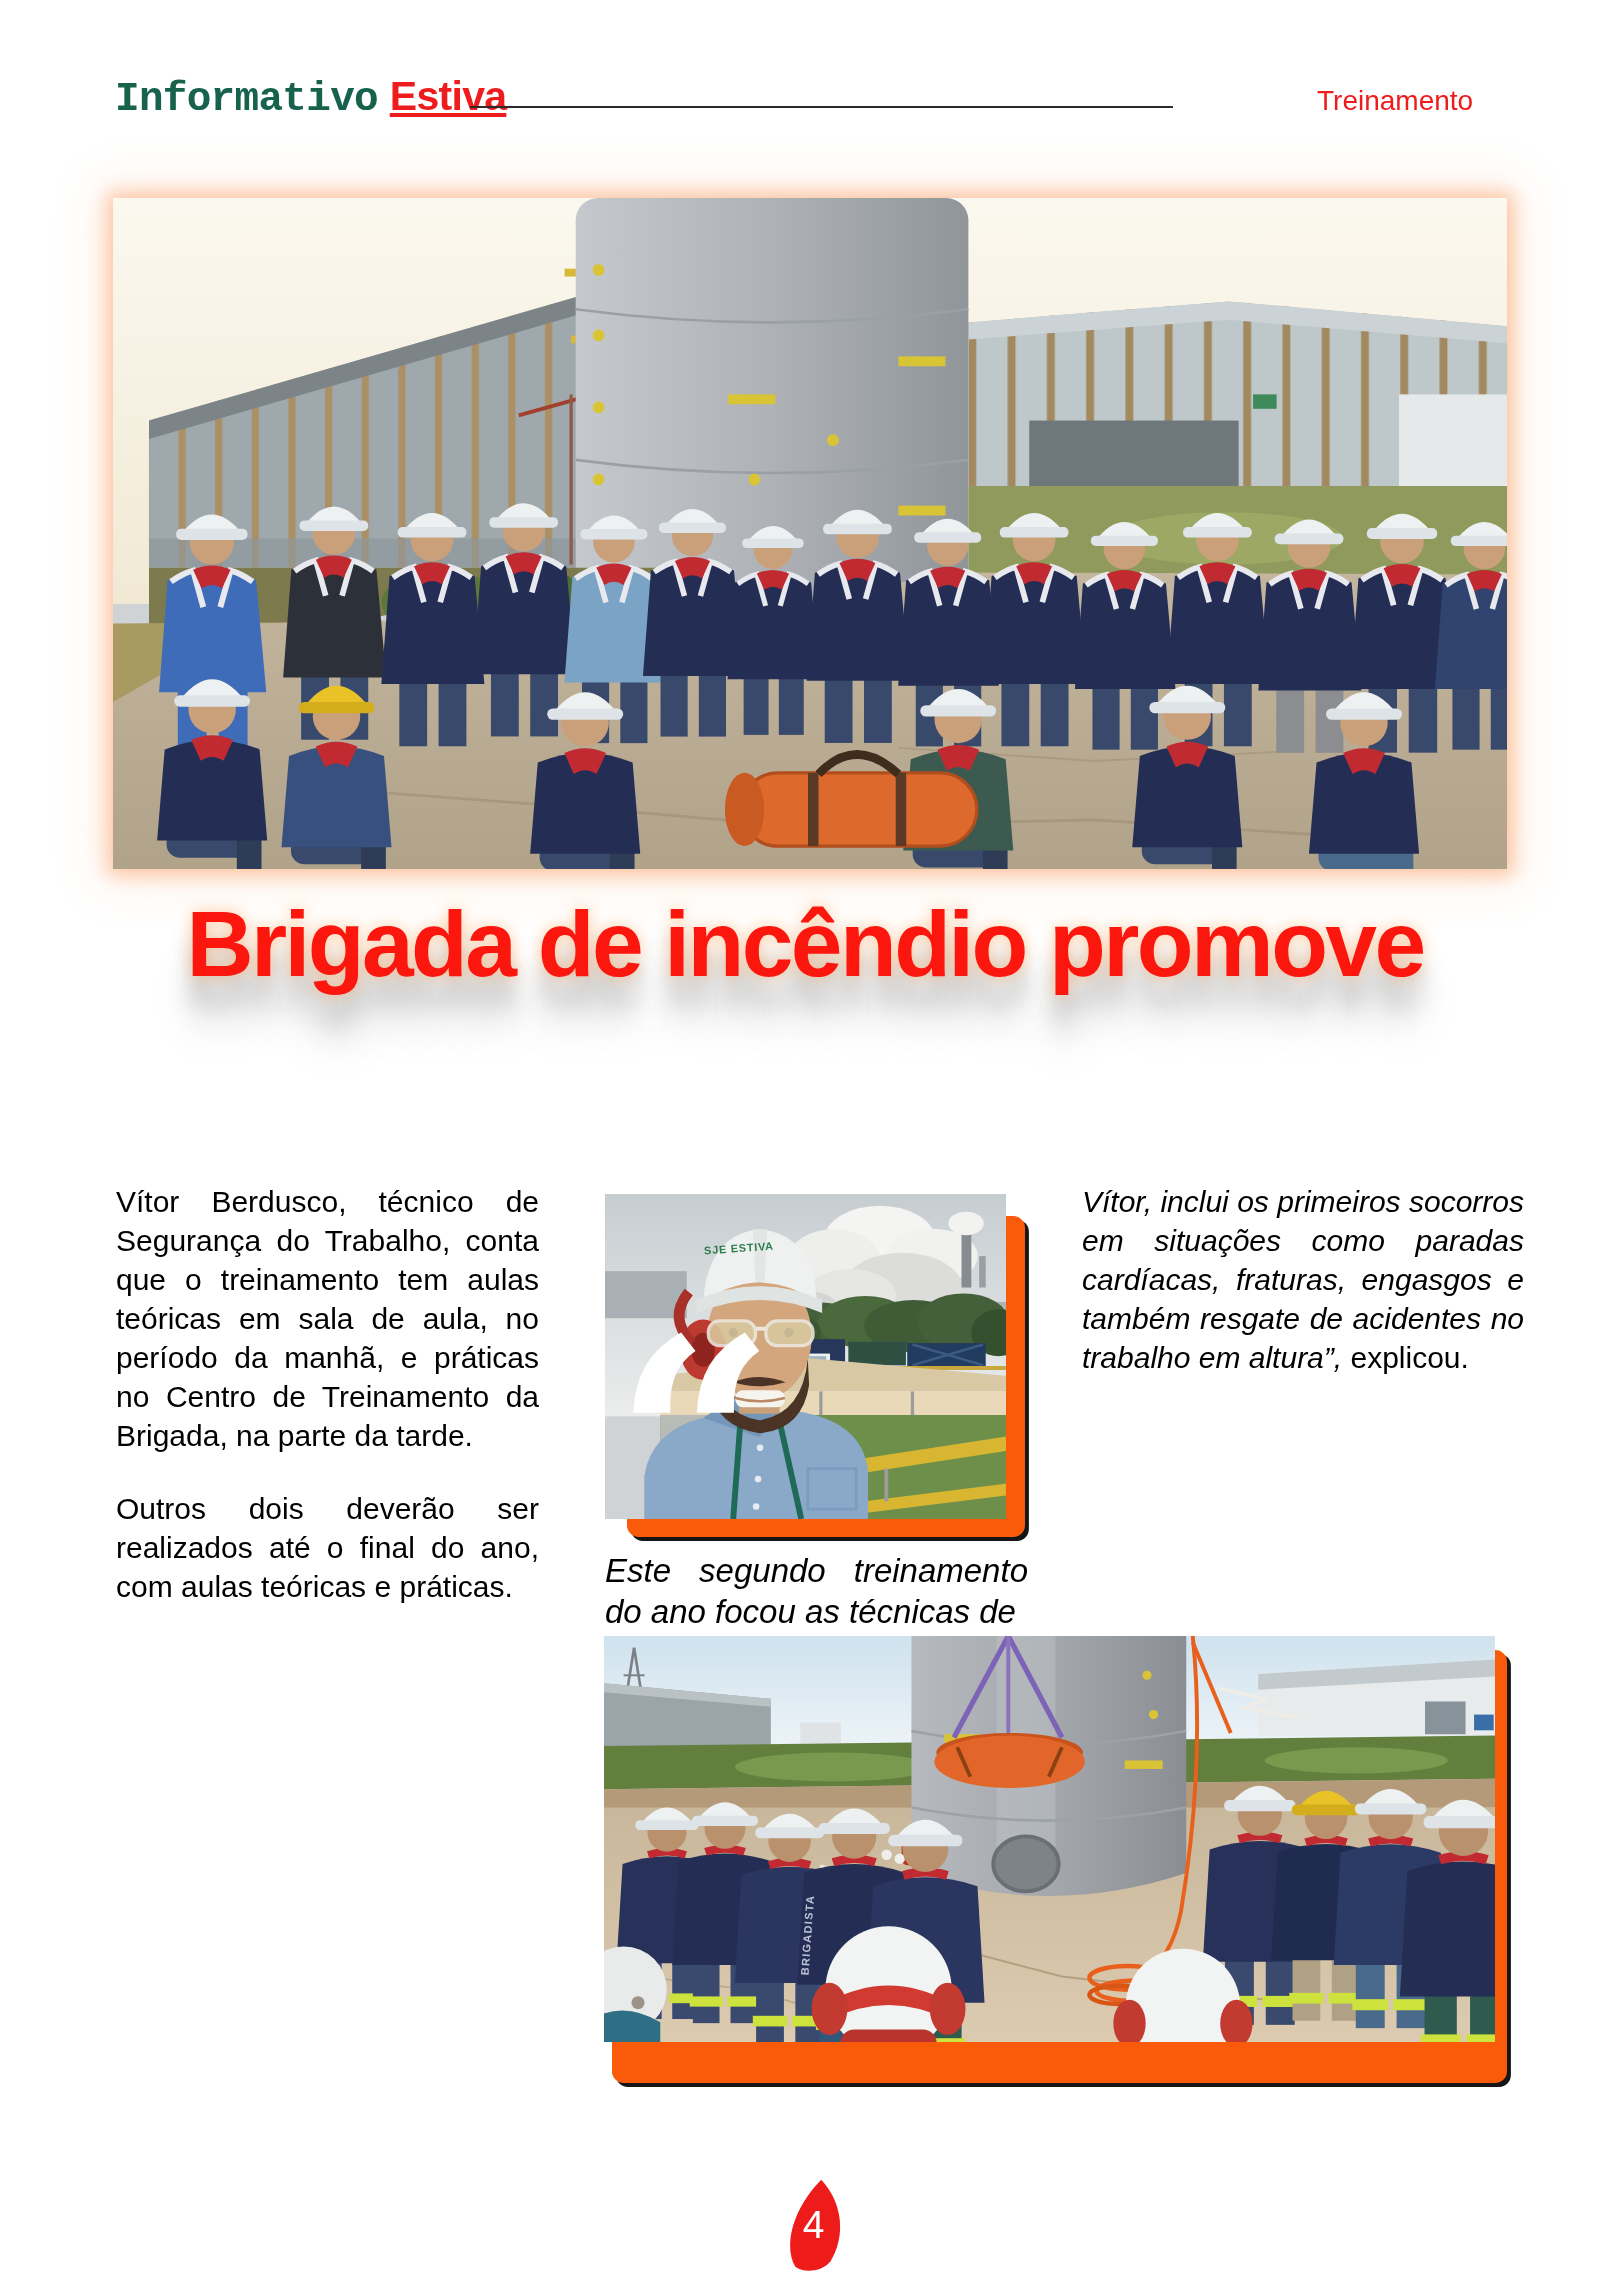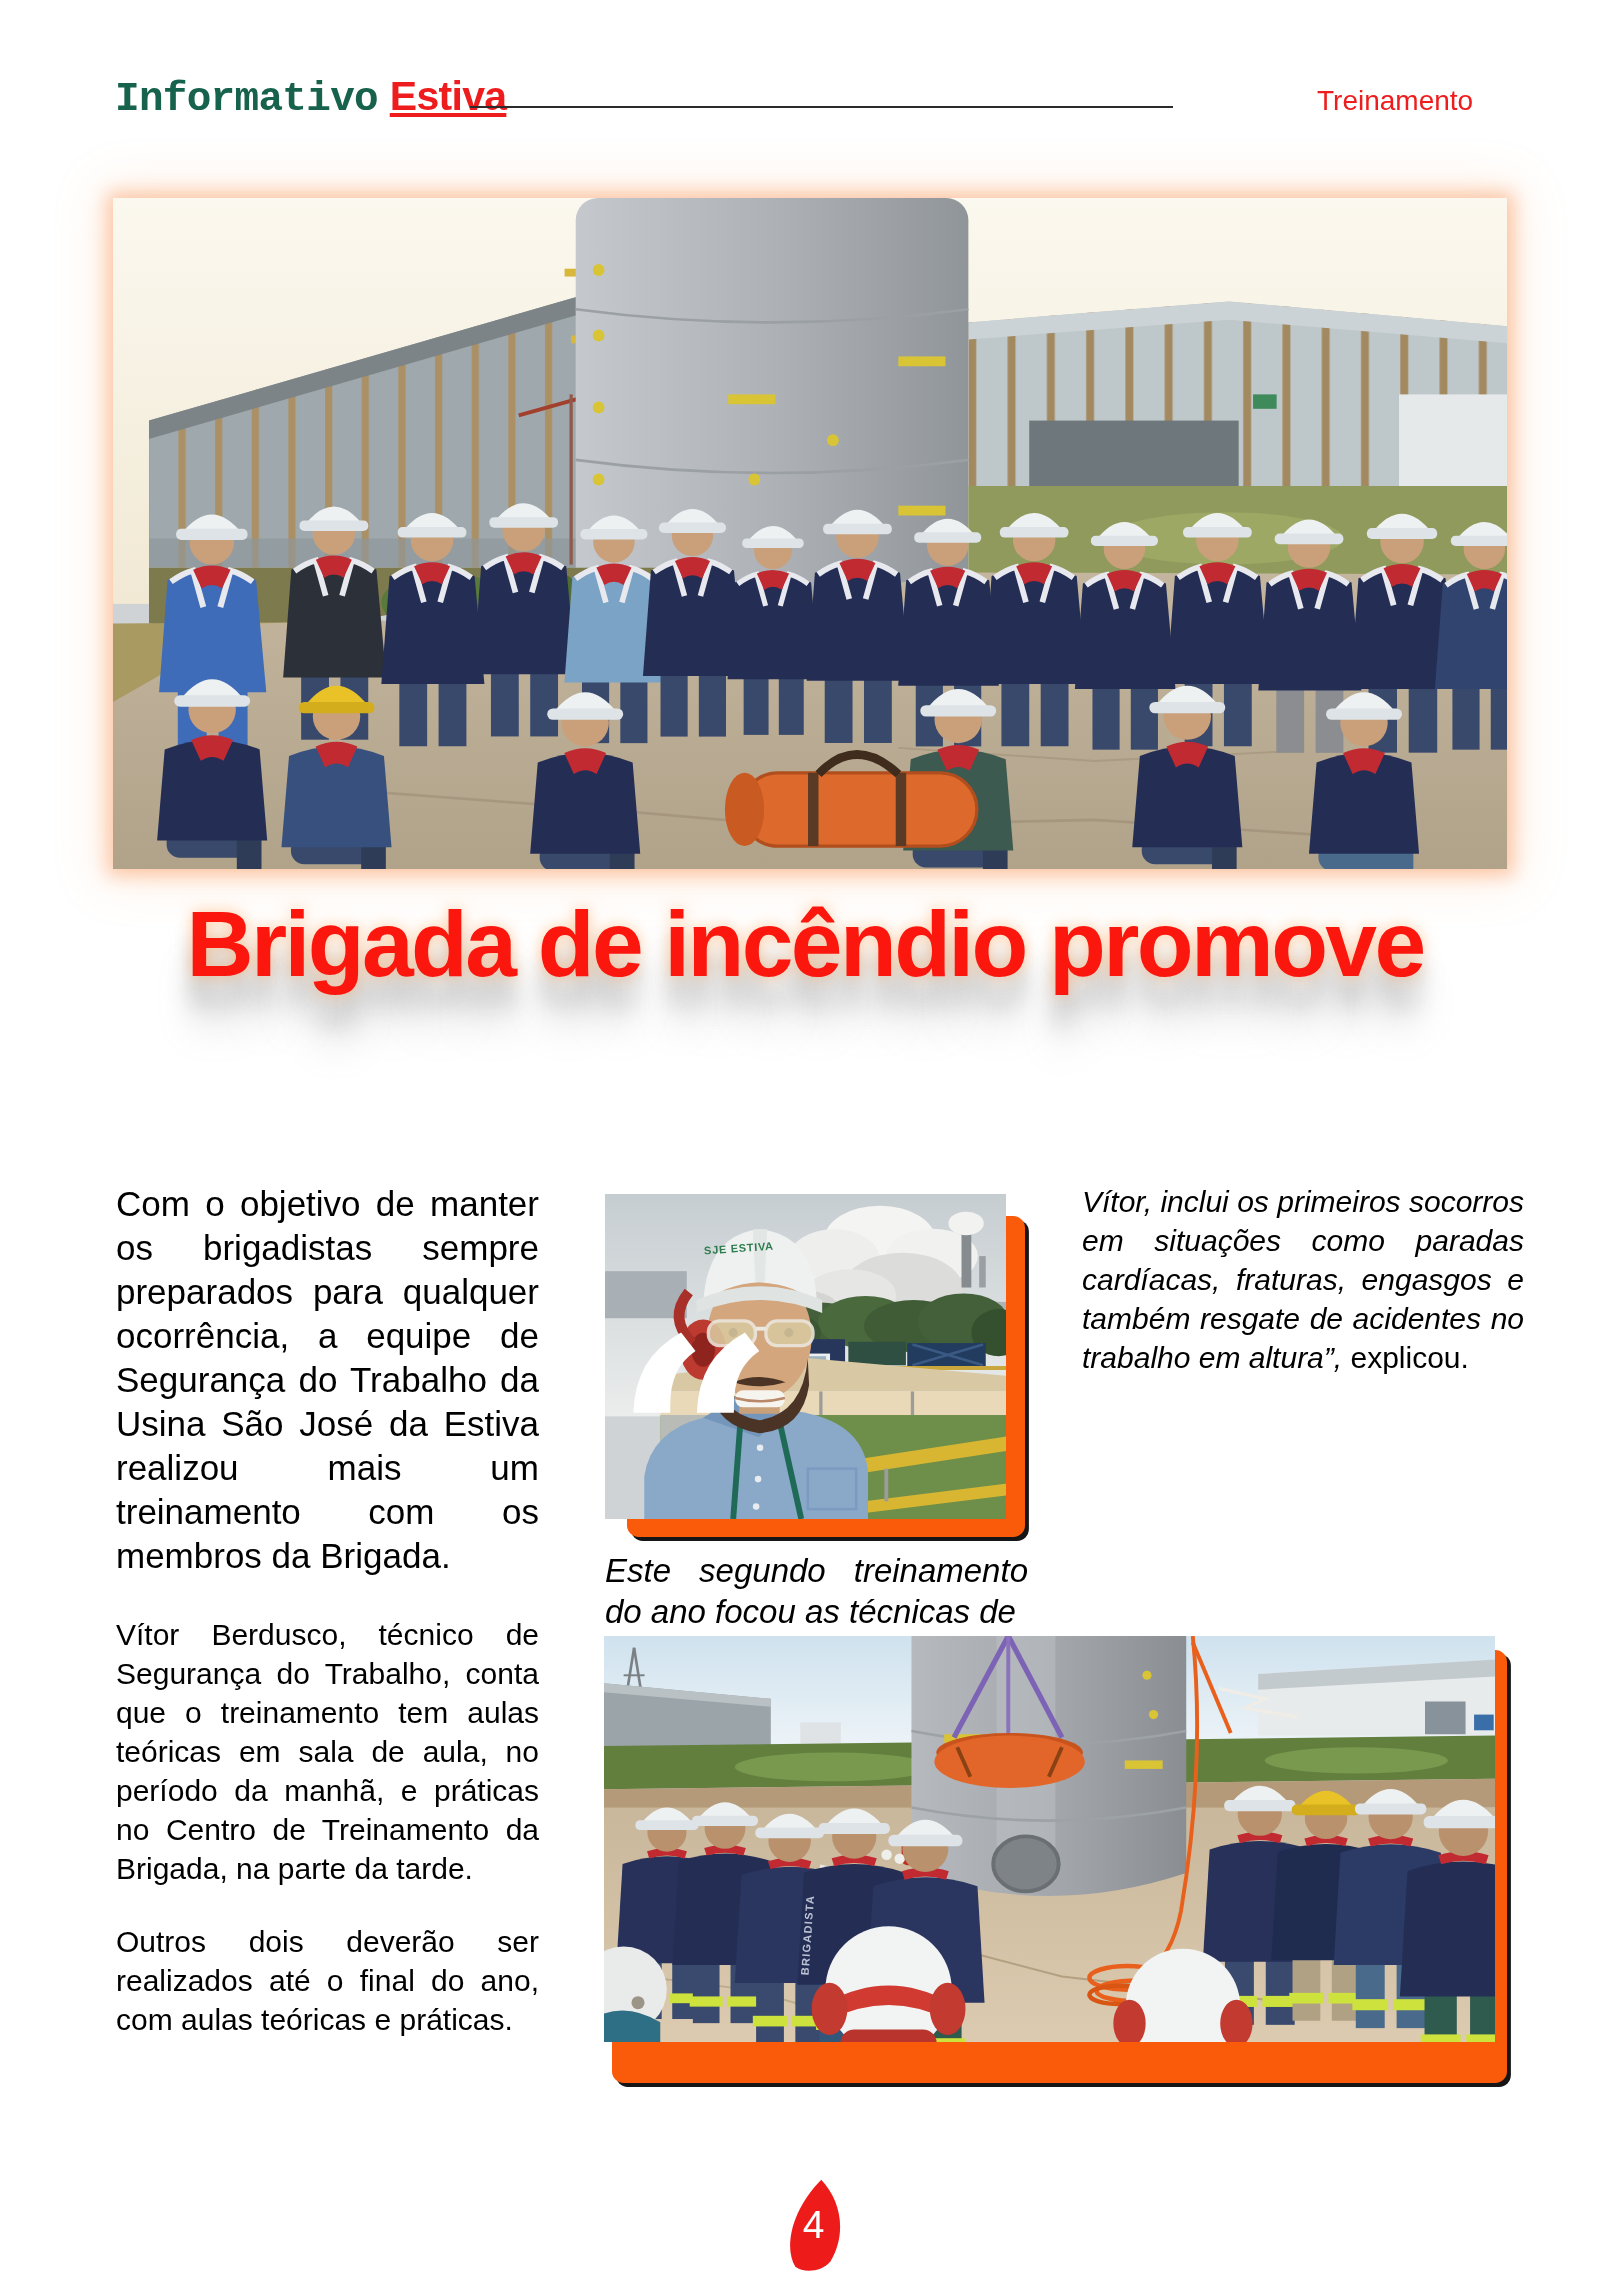--- a/index.html
+++ b/index.html
@@ -220,21 +220,20 @@
         <path d="M1078 880 Q1135 820 1200 880" stroke="#3f2c1c" stroke-width="13" fill="none"></path>
       </g>
     </svg>
   </figure>
 
   <h1 class="headline" style="margin:0">
     <div>Brigada de incêndio promove</div>
   </h1>
 
   <section class="col col-left">
-    <p class="lead">Com o objetivo de manter os brigadistas sempre preparados para qualquer ocorrência, a equipe de Segurança do Trabalho da Usina São José da Estiva realizou mais um treinamento com os membros da Brigada.</p>
     <p>Vítor Berdusco, técnico de Segurança do Trabalho, conta que o treinamento tem aulas teóricas em sala de aula, no período da manhã, e práticas no Centro de Treinamento da Brigada, na parte da tarde.</p>
     <p>Outros dois deverão ser realizados até o final do ano, com aulas teóricas e práticas.</p>
   </section>
 
   <div class="orange-frame frame-portrait"></div>
   <figure class="photo portrait-photo" style="margin:0" aria-label="Técnico de Segurança do Trabalho com capacete e abafadores">
     <svg viewBox="0 0 613 497" preserveAspectRatio="none">
       <defs>
         <linearGradient id="mskyG" x1="0" y1="0" x2="0" y2="1">
           <stop offset="0" stop-color="#c6cdd1"></stop>

